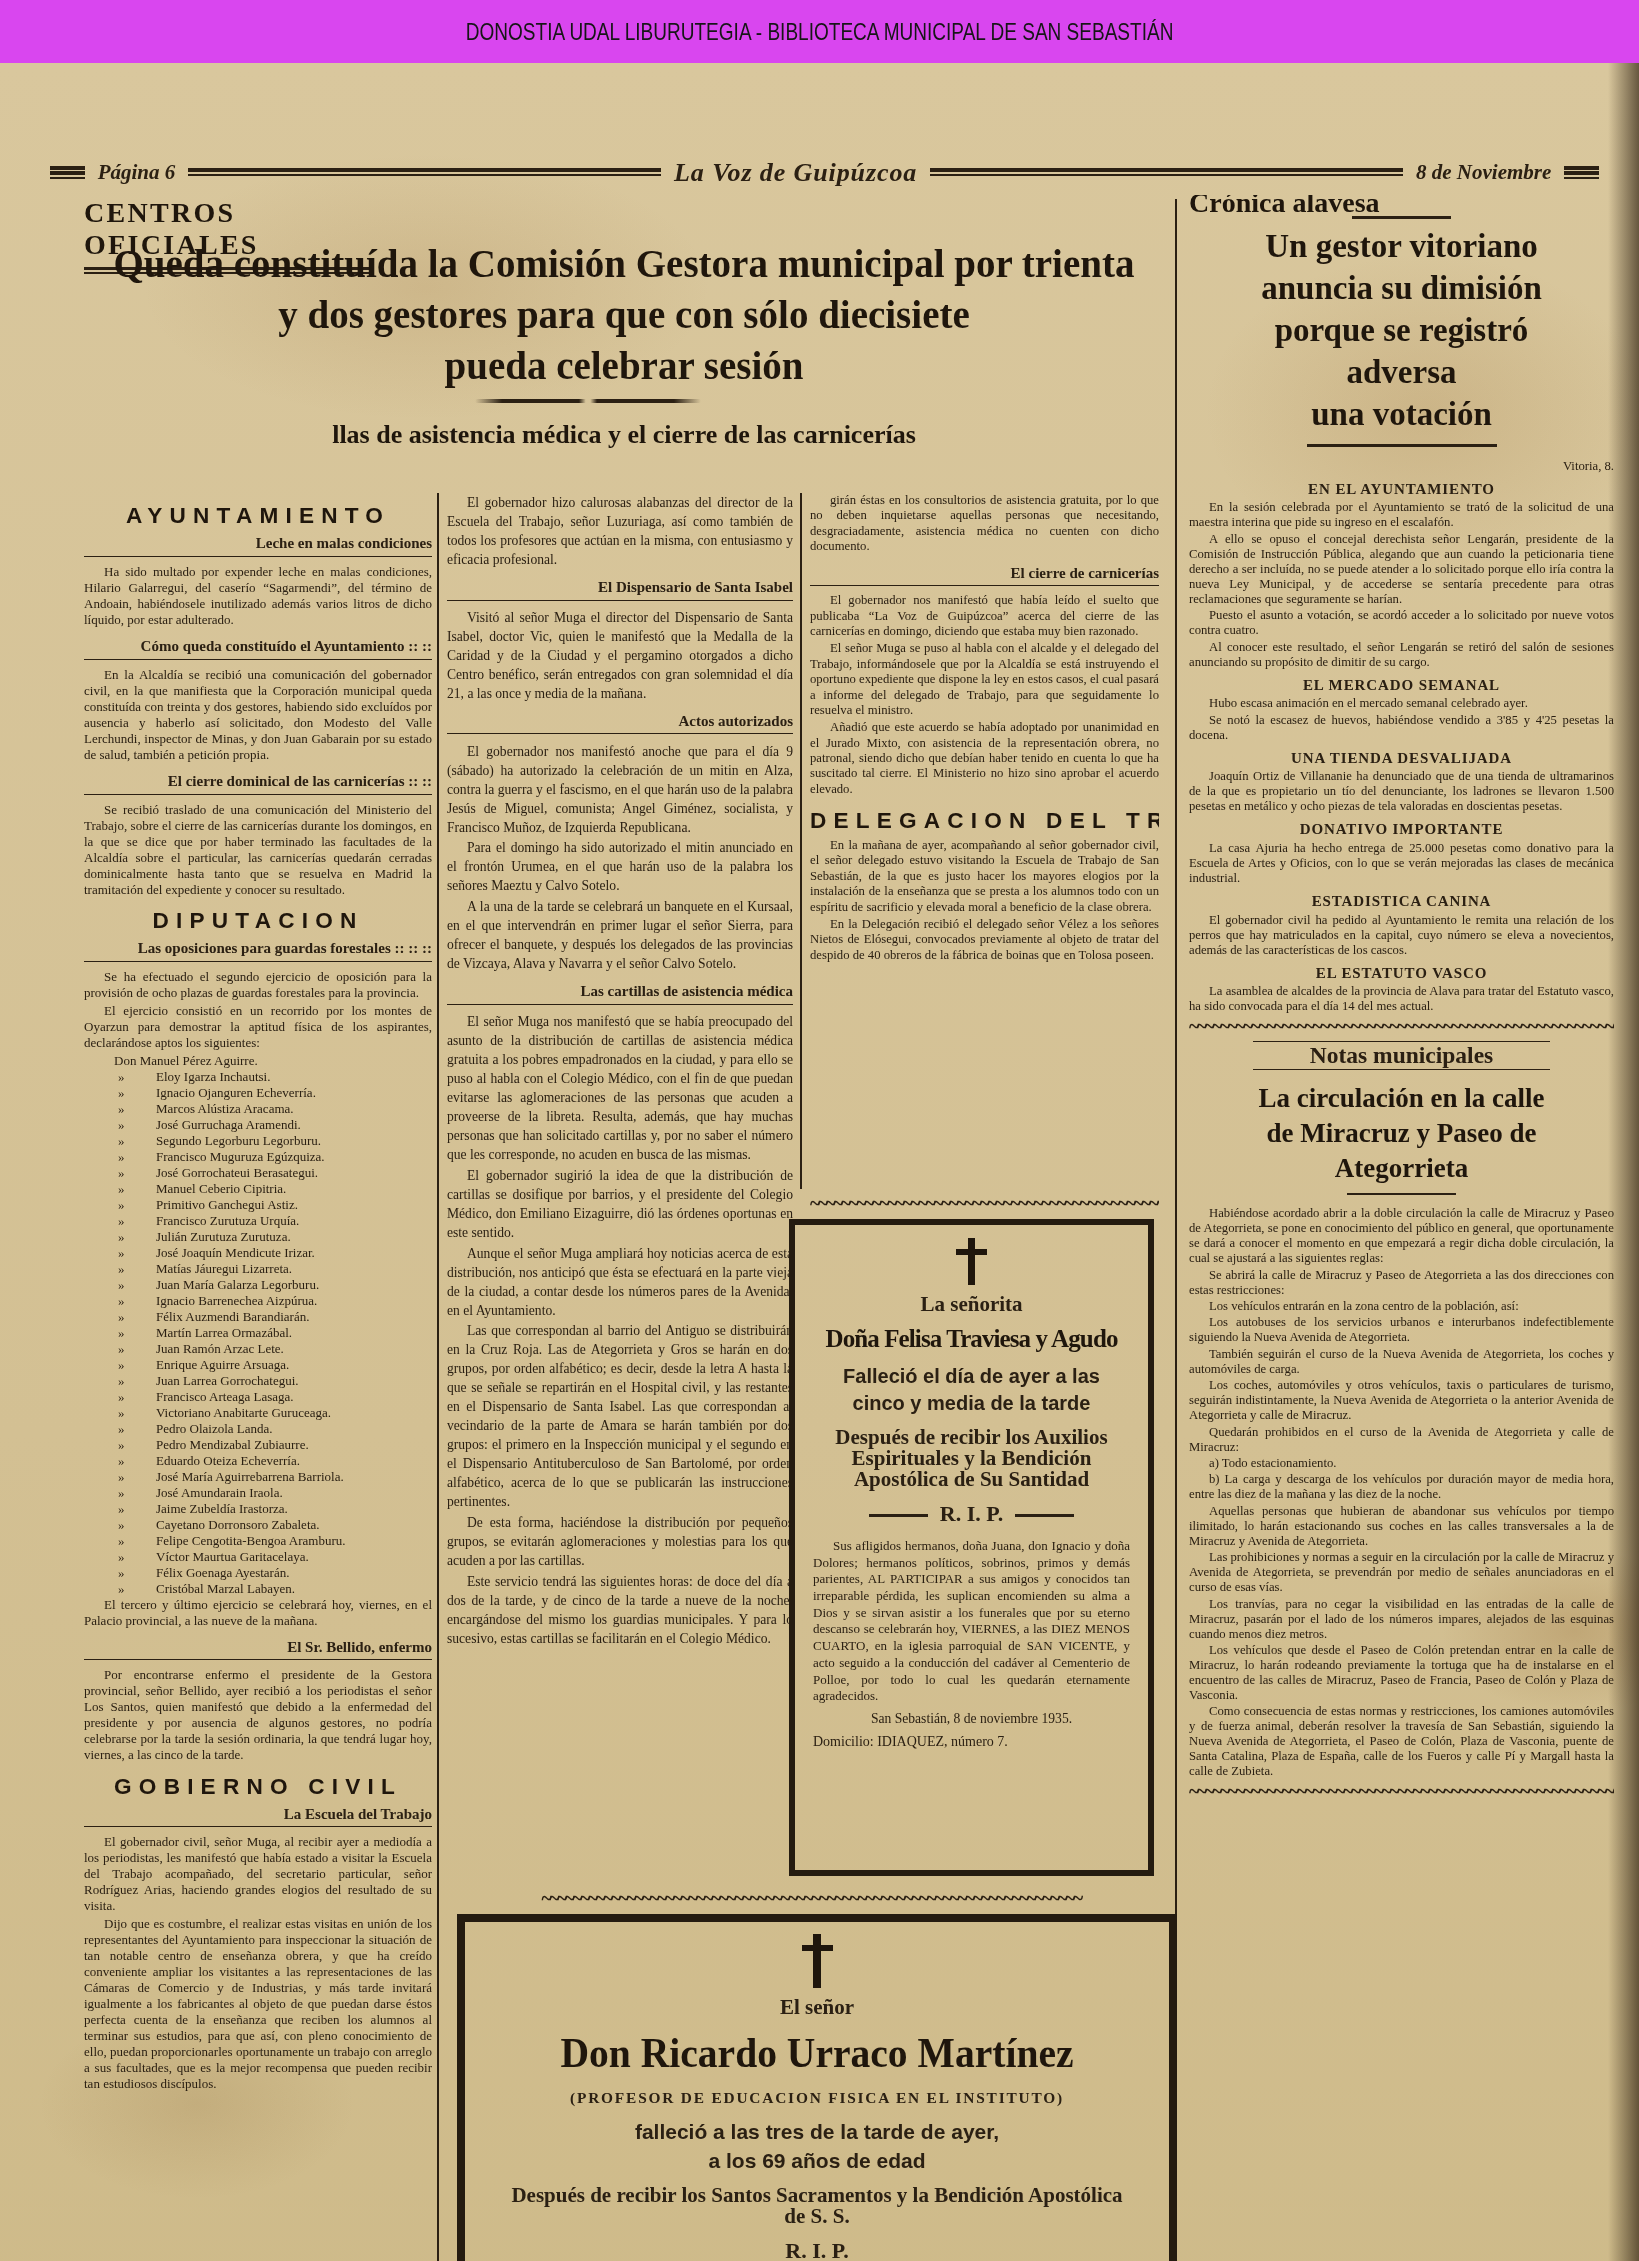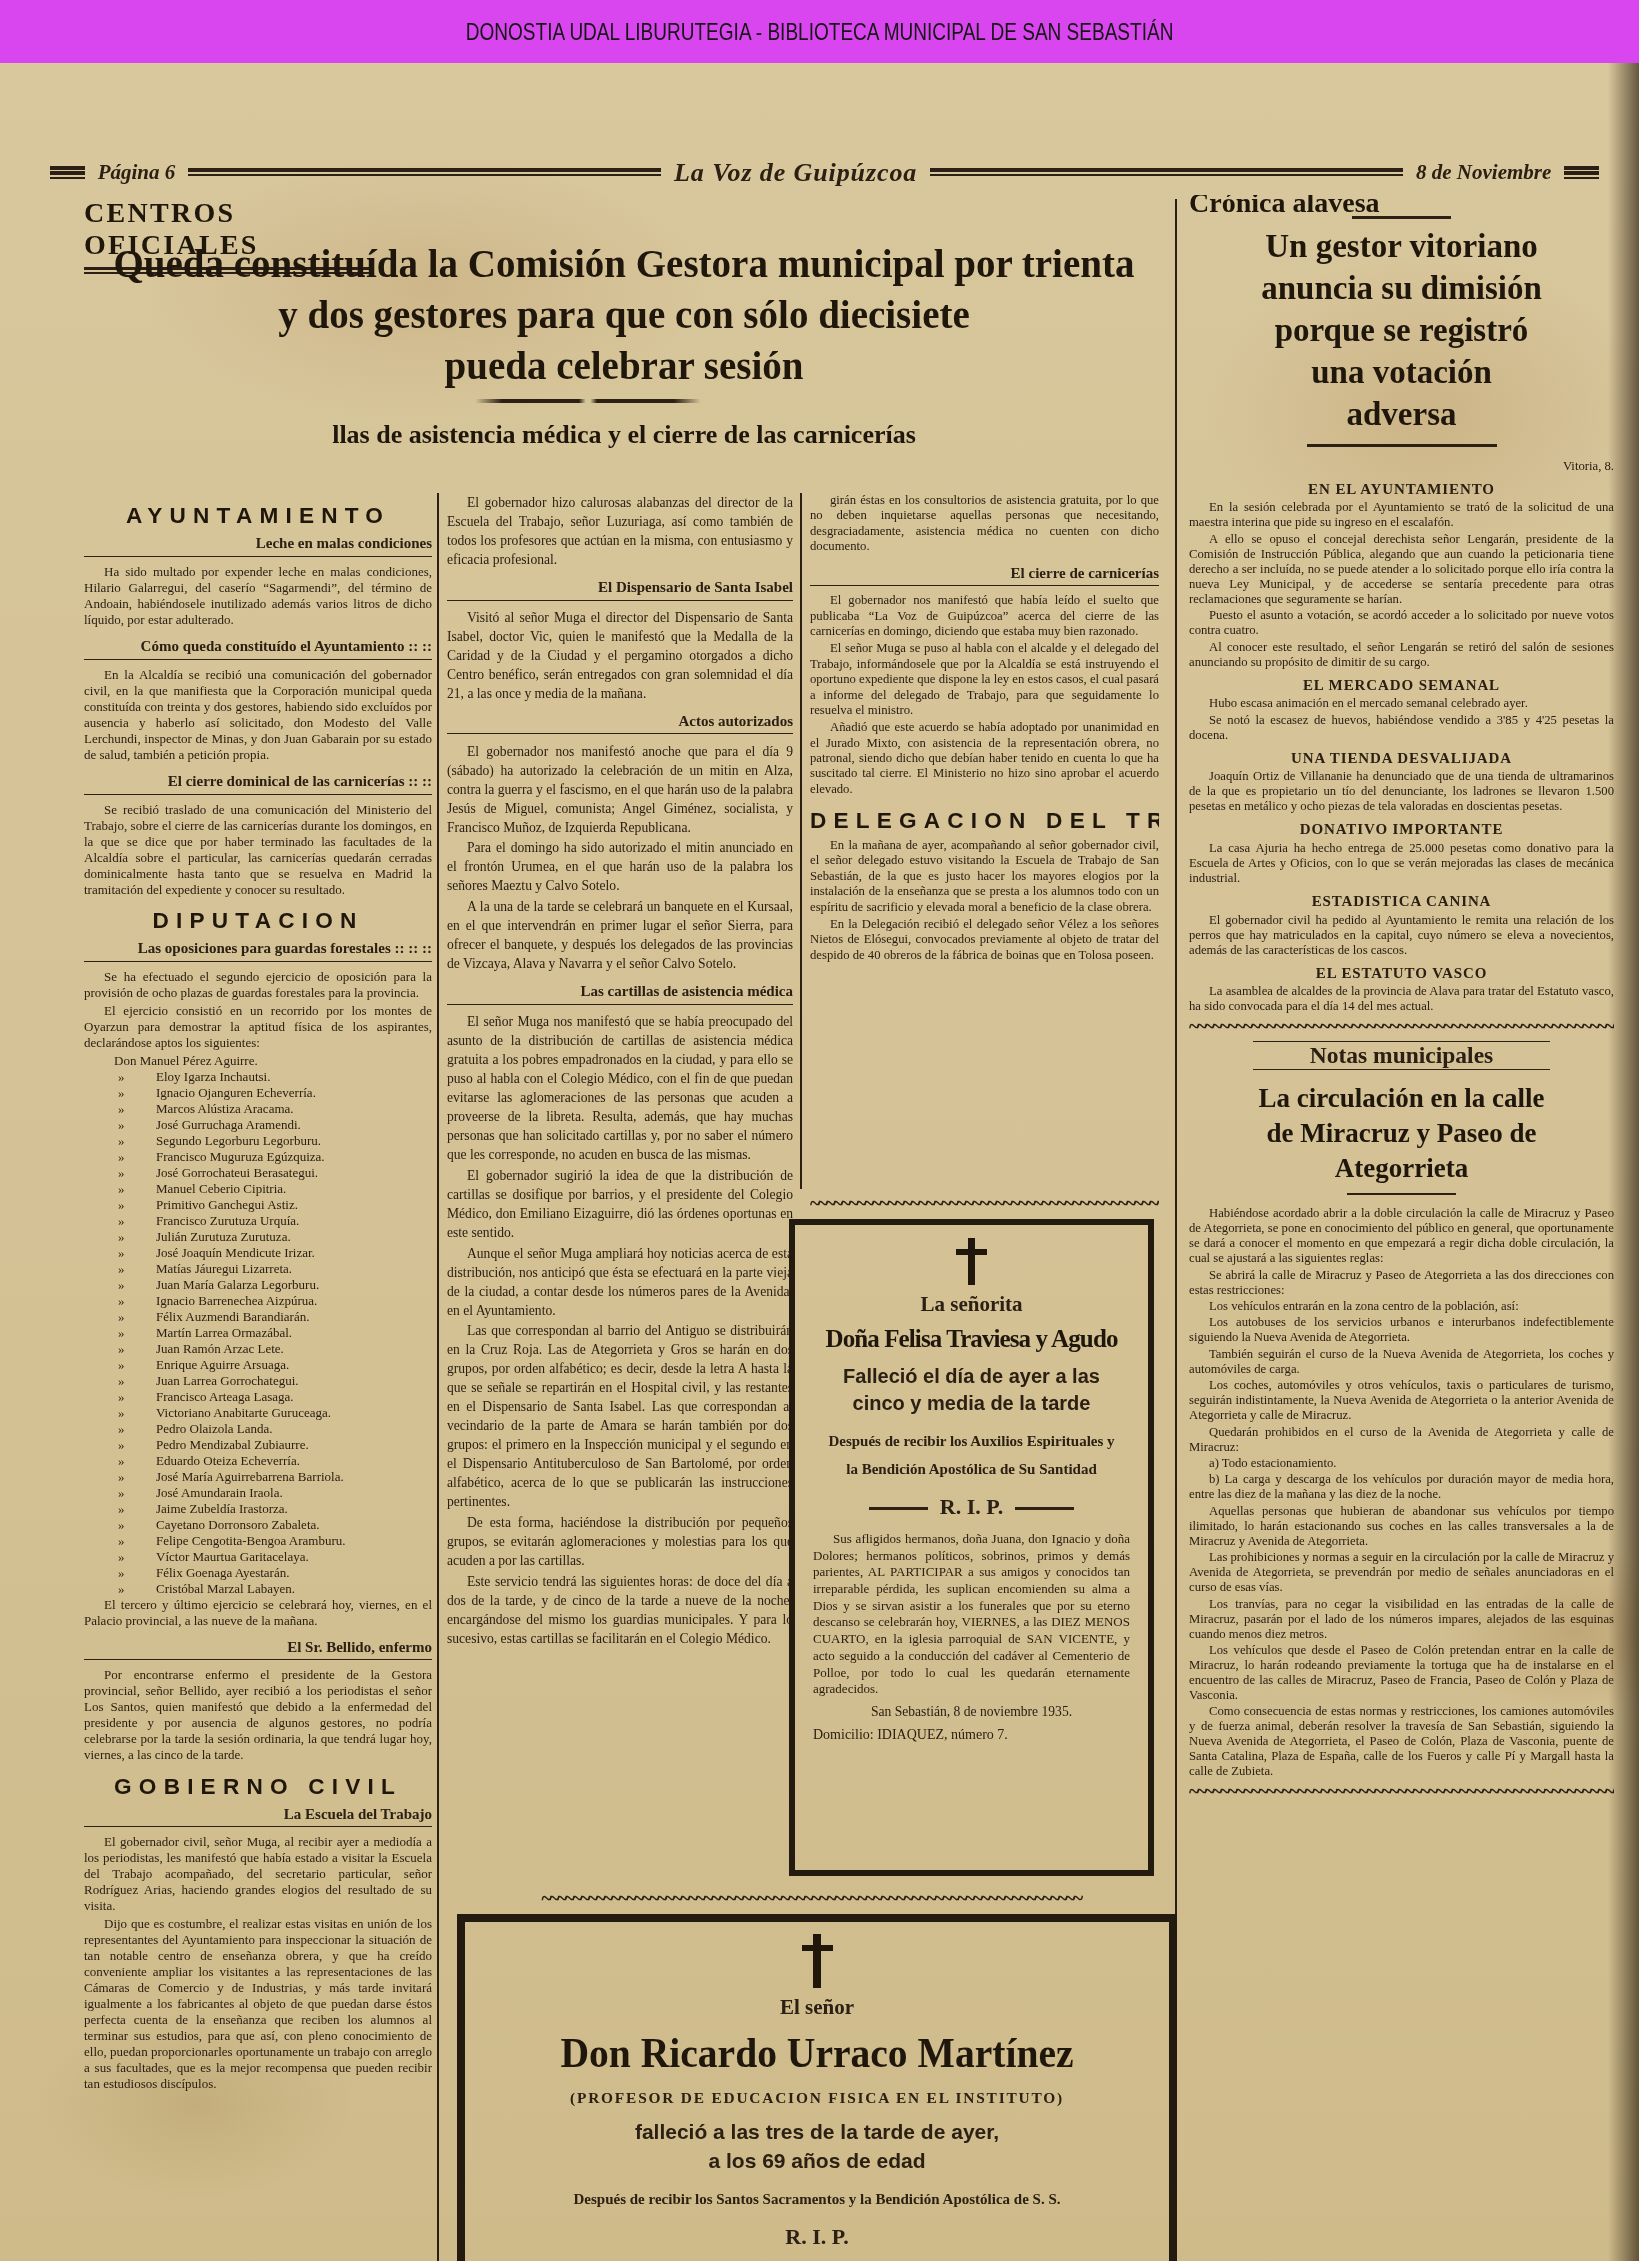--- a/index.html
+++ b/index.html
@@ -89,21 +89,21 @@
   .cross{position:relative;width:7.2px;height:47px;margin:3.6px auto 7.2px;background:var(--ink-strong)}
   .cross::before{content:"";position:absolute;left:-11.8px;top:11px;width:31px;height:6.8px;background:var(--ink-strong)}
   .esq2 .cross{height:54px}
   .esq-intro{font-size:21px;font-weight:bold;margin-bottom:8.1px}
   .esq1-name{font-size:25px;font-weight:bold;white-space:nowrap;letter-spacing:-0.9px;margin:1.8px 0 10px;color:var(--ink-strong)}
   .esq2-name{font-size:43px;font-weight:bold;white-space:nowrap;margin:4.5px 0 11.8px;color:var(--ink-strong);
     transform:scaleX(.92);transform-origin:center}
   .esq-role{font-size:15.4px;font-weight:bold;letter-spacing:1.8px;margin-bottom:10px}
   .esq1-death-line{font-family:"Liberation Sans","DejaVu Sans",sans-serif;font-size:20px;line-height:27px;font-weight:bold}
   .esq2-death-line{font-family:"Liberation Sans","DejaVu Sans",sans-serif;font-size:21px;line-height:29px;font-weight:bold}
-  .esq-after{font-size:15px;line-height:28px;font-weight:bold;margin:10px 13.6px 2.7px}
+  .esq-after{font-size:21px;line-height:21px;font-weight:bold;margin:10px 13.6px 2.7px}
   .esq-rip{font-size:22px;font-weight:bold;margin:11px 0;white-space:nowrap}
   .rip-dash{display:inline-block;width:59px;height:2.7px;background:var(--ink);vertical-align:middle;margin:0 11.8px}
   .esq-body{font-size:13px;line-height:16.7px;text-align:justify;text-indent:20px;margin-top:2.7px}
   .esq2 .esq-body{font-size:14px;line-height:17.6px}
   .esq-date{font-size:13.6px;margin-top:6.3px;text-align:center}
   .esq-addr{font-size:14px;font-weight:normal;margin-top:6.3px;text-align:left}
 
   
   .cronica{position:absolute;left:1189px;top:132px;width:425px;height:2175px;overflow:hidden;
     font-size:12.7px;line-height:15px;text-align:justify}
@@ -281,22 +281,22 @@
     </aside>
 
     <section class="cronica">
       <div class="cr-title">Crónica alavesa</div>
       <div class="rule-s cr-titlerule"></div>
       <div class="cr-headline">
 
       <div class="cr-hl-line">Un gestor vitoriano</div>
           <div class="cr-hl-line">anuncia su dimisión</div>
           <div class="cr-hl-line">porque se registró</div>
+          <div class="cr-hl-line">adversa</div>
           <div class="cr-hl-line">una votación</div>
-          <div class="cr-hl-line">adversa</div>
         </div>
       <div class="rule-s cr-hlrule"></div>
       <div class="cr-blocks">
           <div class="blk blk-dateline">Vitoria, 8.</div>
           <div class="blk blk-head">EN EL AYUNTAMIENTO</div>
           <div class="blk blk-para">En la sesión celebrada por el Ayuntamiento se trató de la solicitud de una maestra interina que pide su ingreso en el escalafón.</div>
           <div class="blk blk-para">A ello se opuso el concejal derechista señor Lengarán, presidente de la Comisión de Instrucción Pública, alegando que aun cuando la peticionaria tiene derecho a ser incluída, no se puede atender a lo solicitado porque ello iría contra la nueva Ley Municipal, y de accederse se sentaría precedente para otras reclamaciones que seguramente se harían.</div>
           <div class="blk blk-para">Puesto el asunto a votación, se acordó acceder a lo solicitado por nueve votos contra cuatro.</div>
           <div class="blk blk-para">Al conocer este resultado, el señor Lengarán se retiró del salón de sesiones anunciando su propósito de dimitir de su cargo.</div>
           <div class="blk blk-head">EL MERCADO SEMANAL</div>

